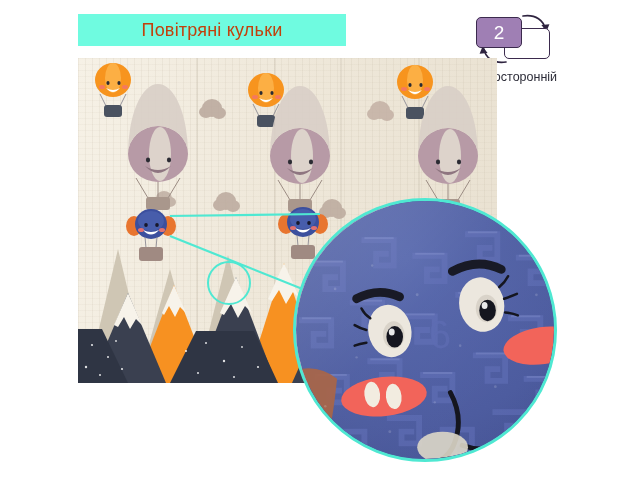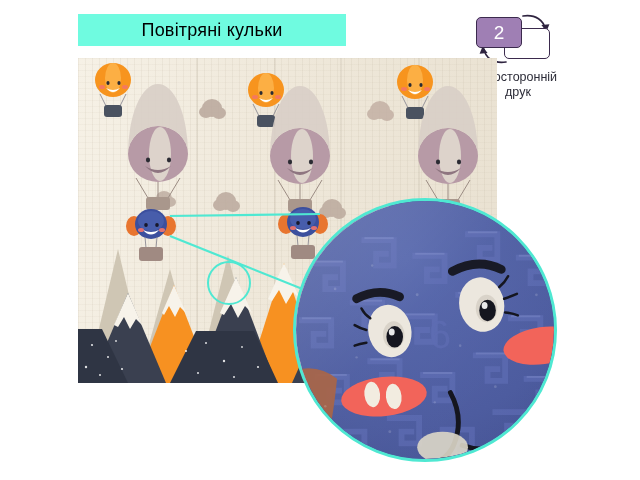--- a/index.html
+++ b/index.html
@@ -24,21 +24,21 @@
     width: 268px;
     height: 32px;
     background: #6ffbe0;
     display: flex;
     align-items: center;
     justify-content: center;
   }
   #title-banner .title-text {
     font-size: 18px;
     font-weight: 400;
-    color: #000000;
+    color: #c2410c;
     letter-spacing: 0.2px;
     white-space: nowrap;
   }
 
   
   #badge {
     position: absolute;
     left: 452px;
     top: 12px;
     width: 132px;
@@ -227,21 +227,20 @@
       <path d="M40 50 C27 52 19 45 18 37" fill="none" stroke="#2f2440" stroke-width="1.7" stroke-linecap="round"></path>
       <path d="M16.5 34.5 L21.6 41.0 L13.6 41.7 Z" fill="#2f2440"></path>
     </svg>
     <div class="badge-card white"></div>
     <div class="badge-card purple">
       <span class="badge-num nosel">2</span>
     </div>
   </div>
   <div id="badge-label">
     <div>Двосторонній</div>
-    <div>друк</div>
   </div>
 </div>
 
 <div id="product-photo">
   <div id="mat-bg"></div>
 
   <div class="mat-seam" style="left:118px;"></div>
   <div class="mat-seam" style="left:196px;"></div>
   <div class="mat-seam" style="left:262px;"></div>
   <div class="mat-seam" style="left:340px;"></div>

